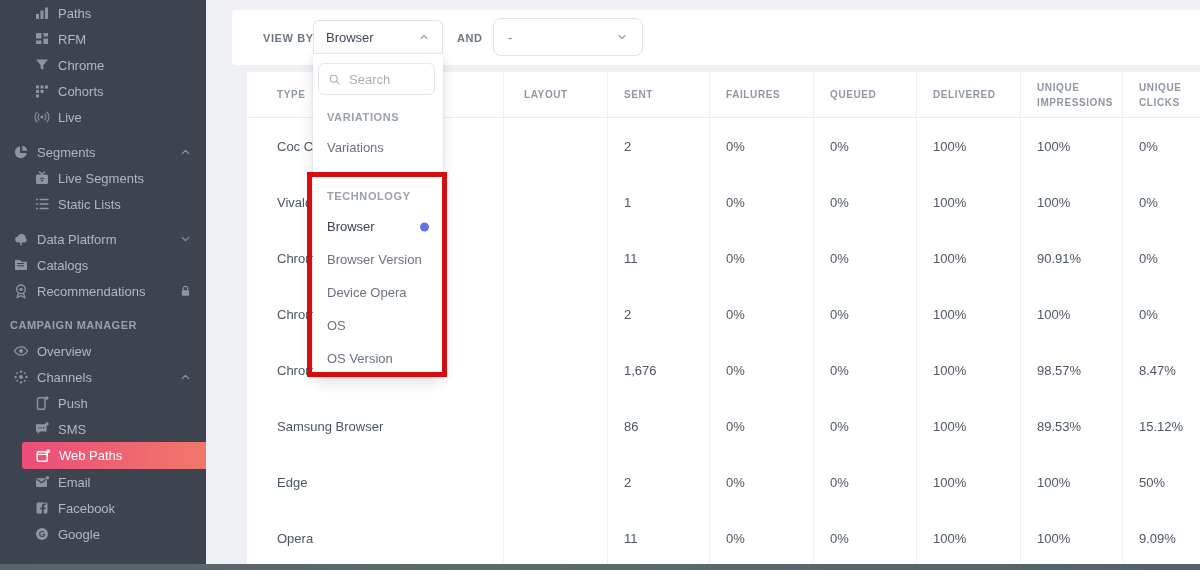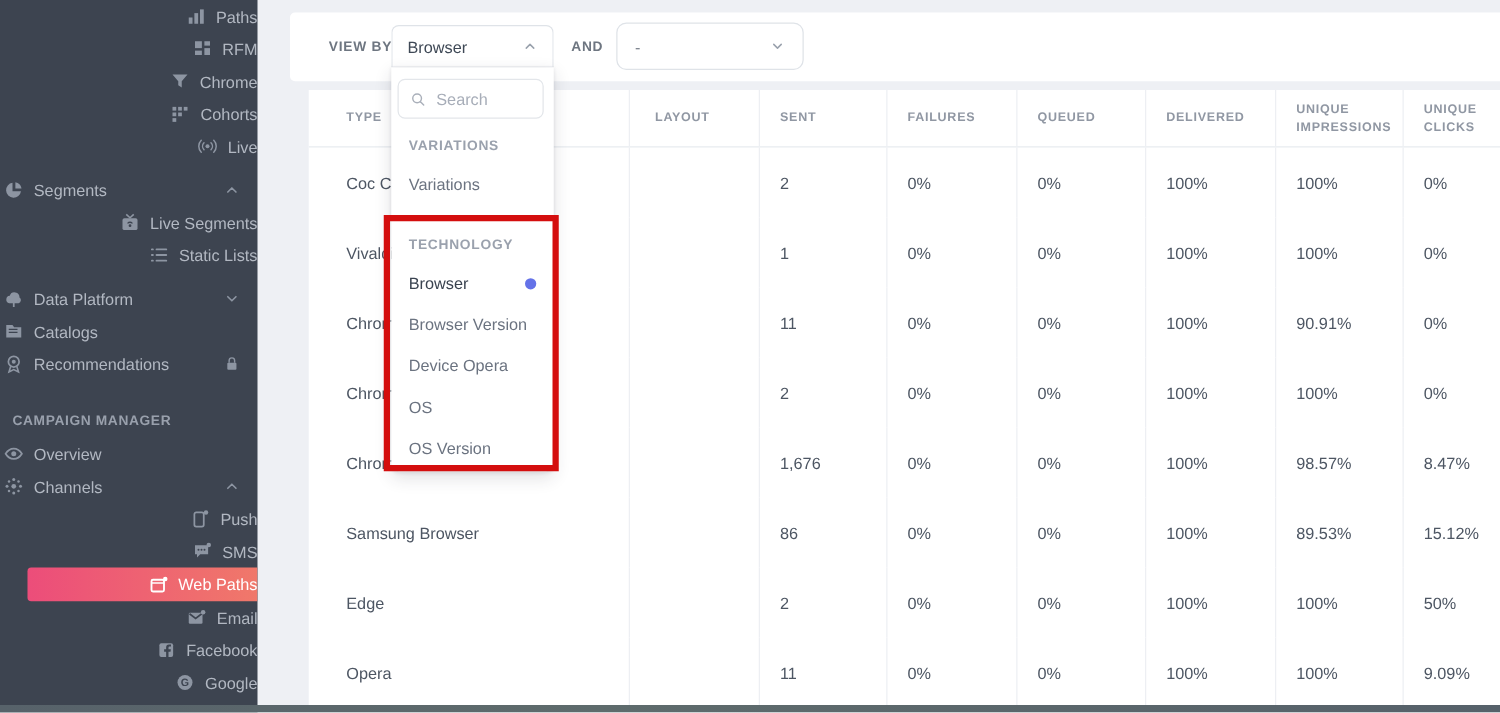--- a/index.html
+++ b/index.html
@@ -10,29 +10,29 @@
   }
   .page { position:absolute; inset:0; width:1200px; height:570px; overflow:hidden; }
 
   
   .sidebar {
     position:absolute; left:0; top:0; width:206px; height:570px;
     background:#3d4450; overflow:hidden; z-index:10;
   }
   .sb-item {
     height:26px; display:flex; align-items:center;
-    color:#b2b8c2; font-size:13px; cursor:pointer; padding-left:3px;
+    color:#b2b8c2; font-size:13px; cursor:pointer; padding-left:13px;
     white-space:nowrap; position:relative;
   }
   .sb-item .ic { width:16px; height:16px; margin-right:8px; color:#8d95a2; flex:0 0 16px; display:flex; align-items:center; justify-content:center; }
-  .sb-item.indent { padding-left:34px;justify-content:flex-end; }
+  .sb-item.indent { padding-left:34px; }
   .sb-item .right-ic { position:absolute; right:14px; top:50%; transform:translateY(-50%); color:#8d95a2; width:13px; height:13px; display:flex; align-items:center; }
   .sb-item.gap { margin-top:9px; }
   .sb-section {
-    height:26px; margin-top:20px; display:flex; align-items:center; padding-left:10px;
+    height:26px; margin-top:8px; display:flex; align-items:center; padding-left:10px;
     color:#99a0ac; font-size:11px; font-weight:bold; letter-spacing:.5px; white-space:nowrap;
   }
   .sb-item.active {
     margin-left:22px; padding-left:13px; height:27px;
     background:linear-gradient(90deg,#ec4d7a,#f0786a);
     border-radius:3px 0 0 3px; color:#ffffff;
   }
   .sb-item.active .ic { color:#ffffff; }
 
   

